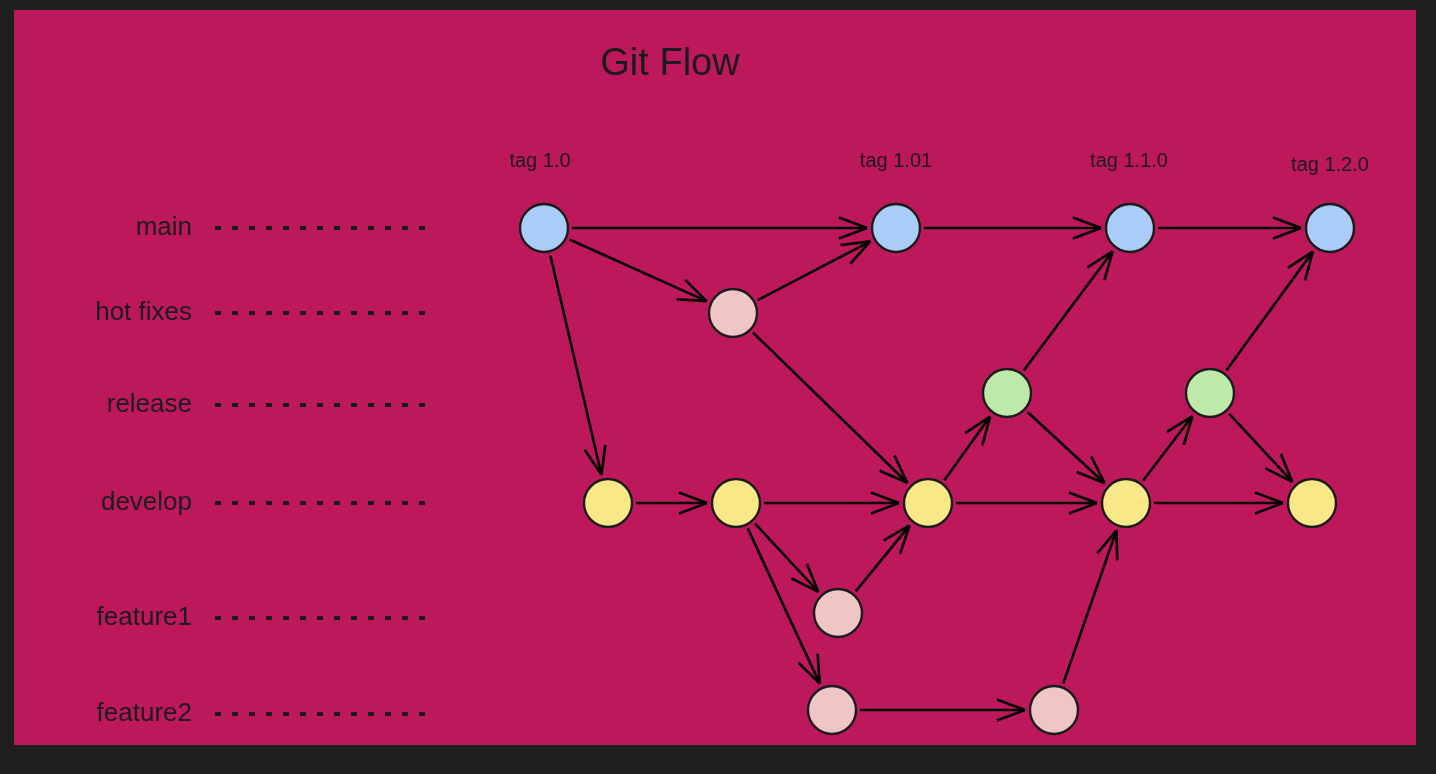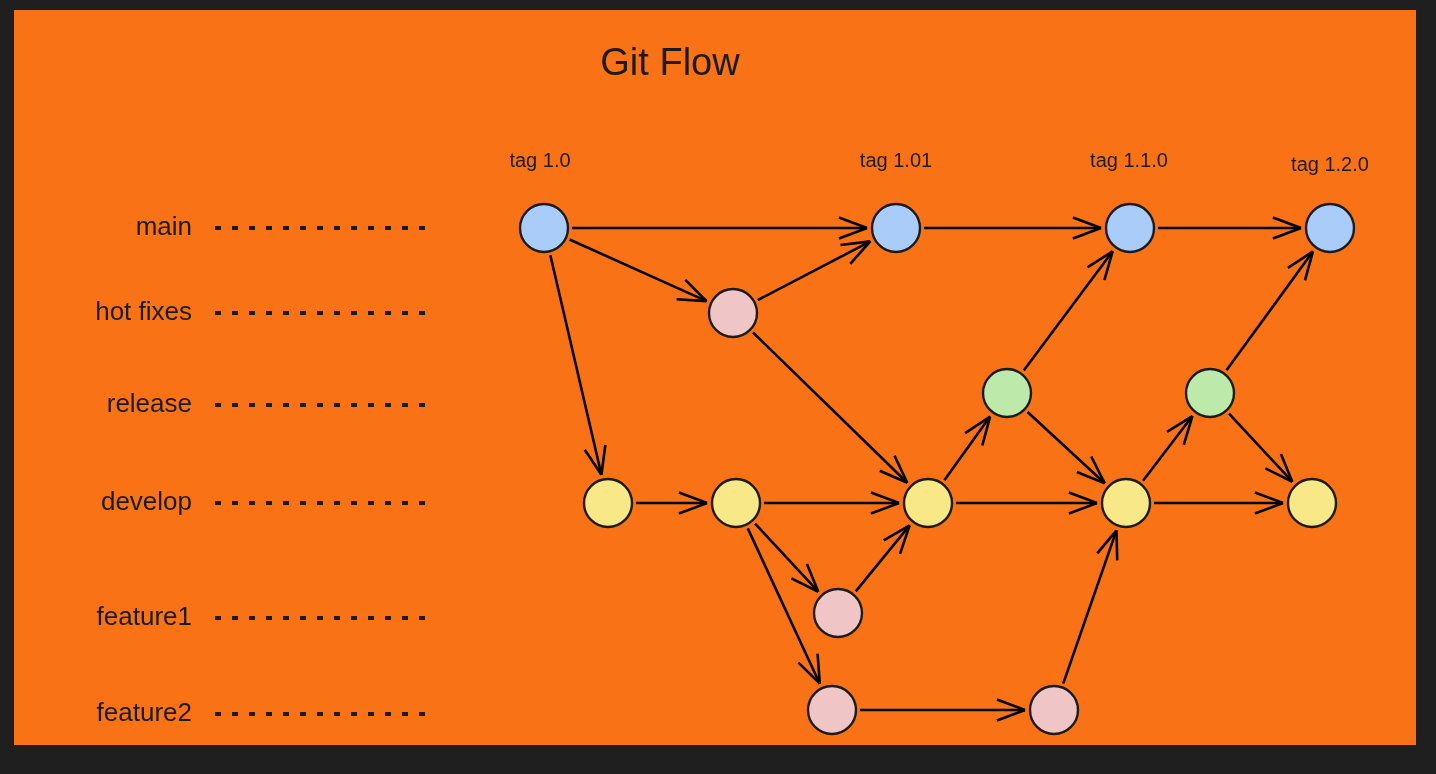--- a/index.html
+++ b/index.html
@@ -18,21 +18,21 @@
     width: 1436px;
     height: 774px;
     background: #1f1f1f;
   }
   #canvas {
     position: absolute;
     left: 14px;
     top: 10px;
     width: 1402px;
     height: 735px;
-    background: #f97316;
+    background: #be185d;
     overflow: hidden;
   }
   #diagram-svg {
     position: absolute;
     left: 0;
     top: 0;
     width: 1402px;
     height: 735px;
     display: block;
   }

